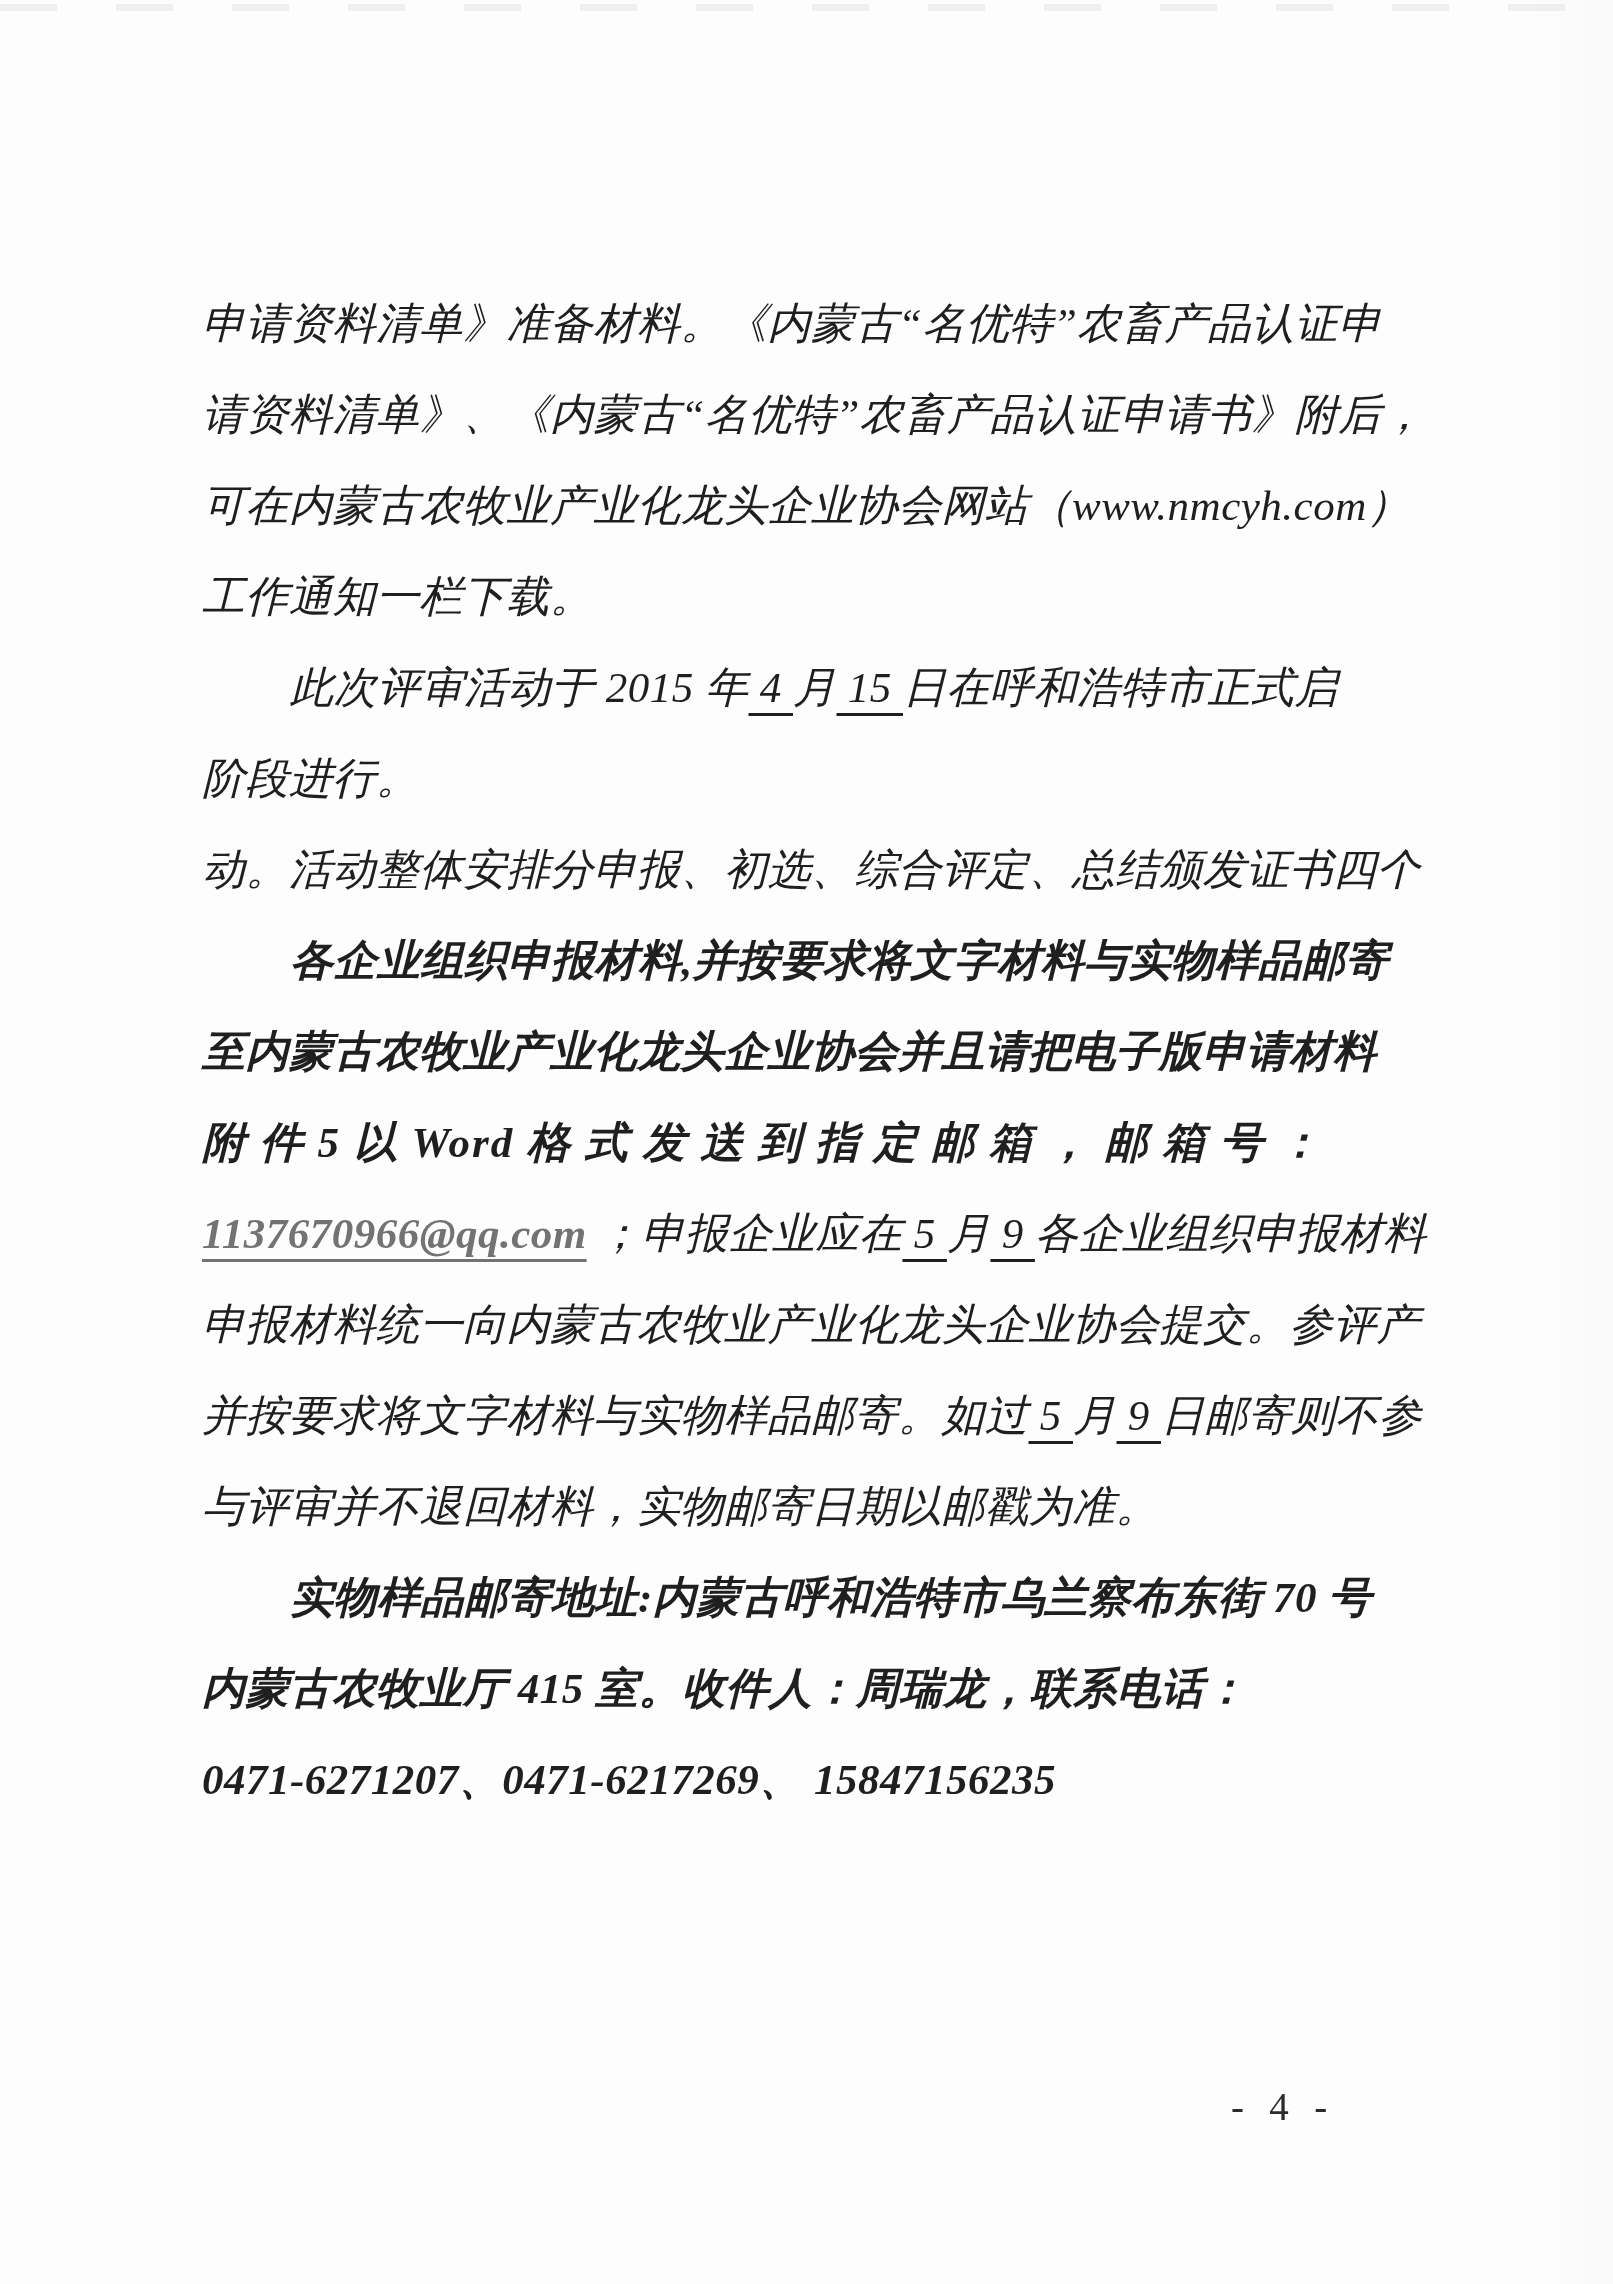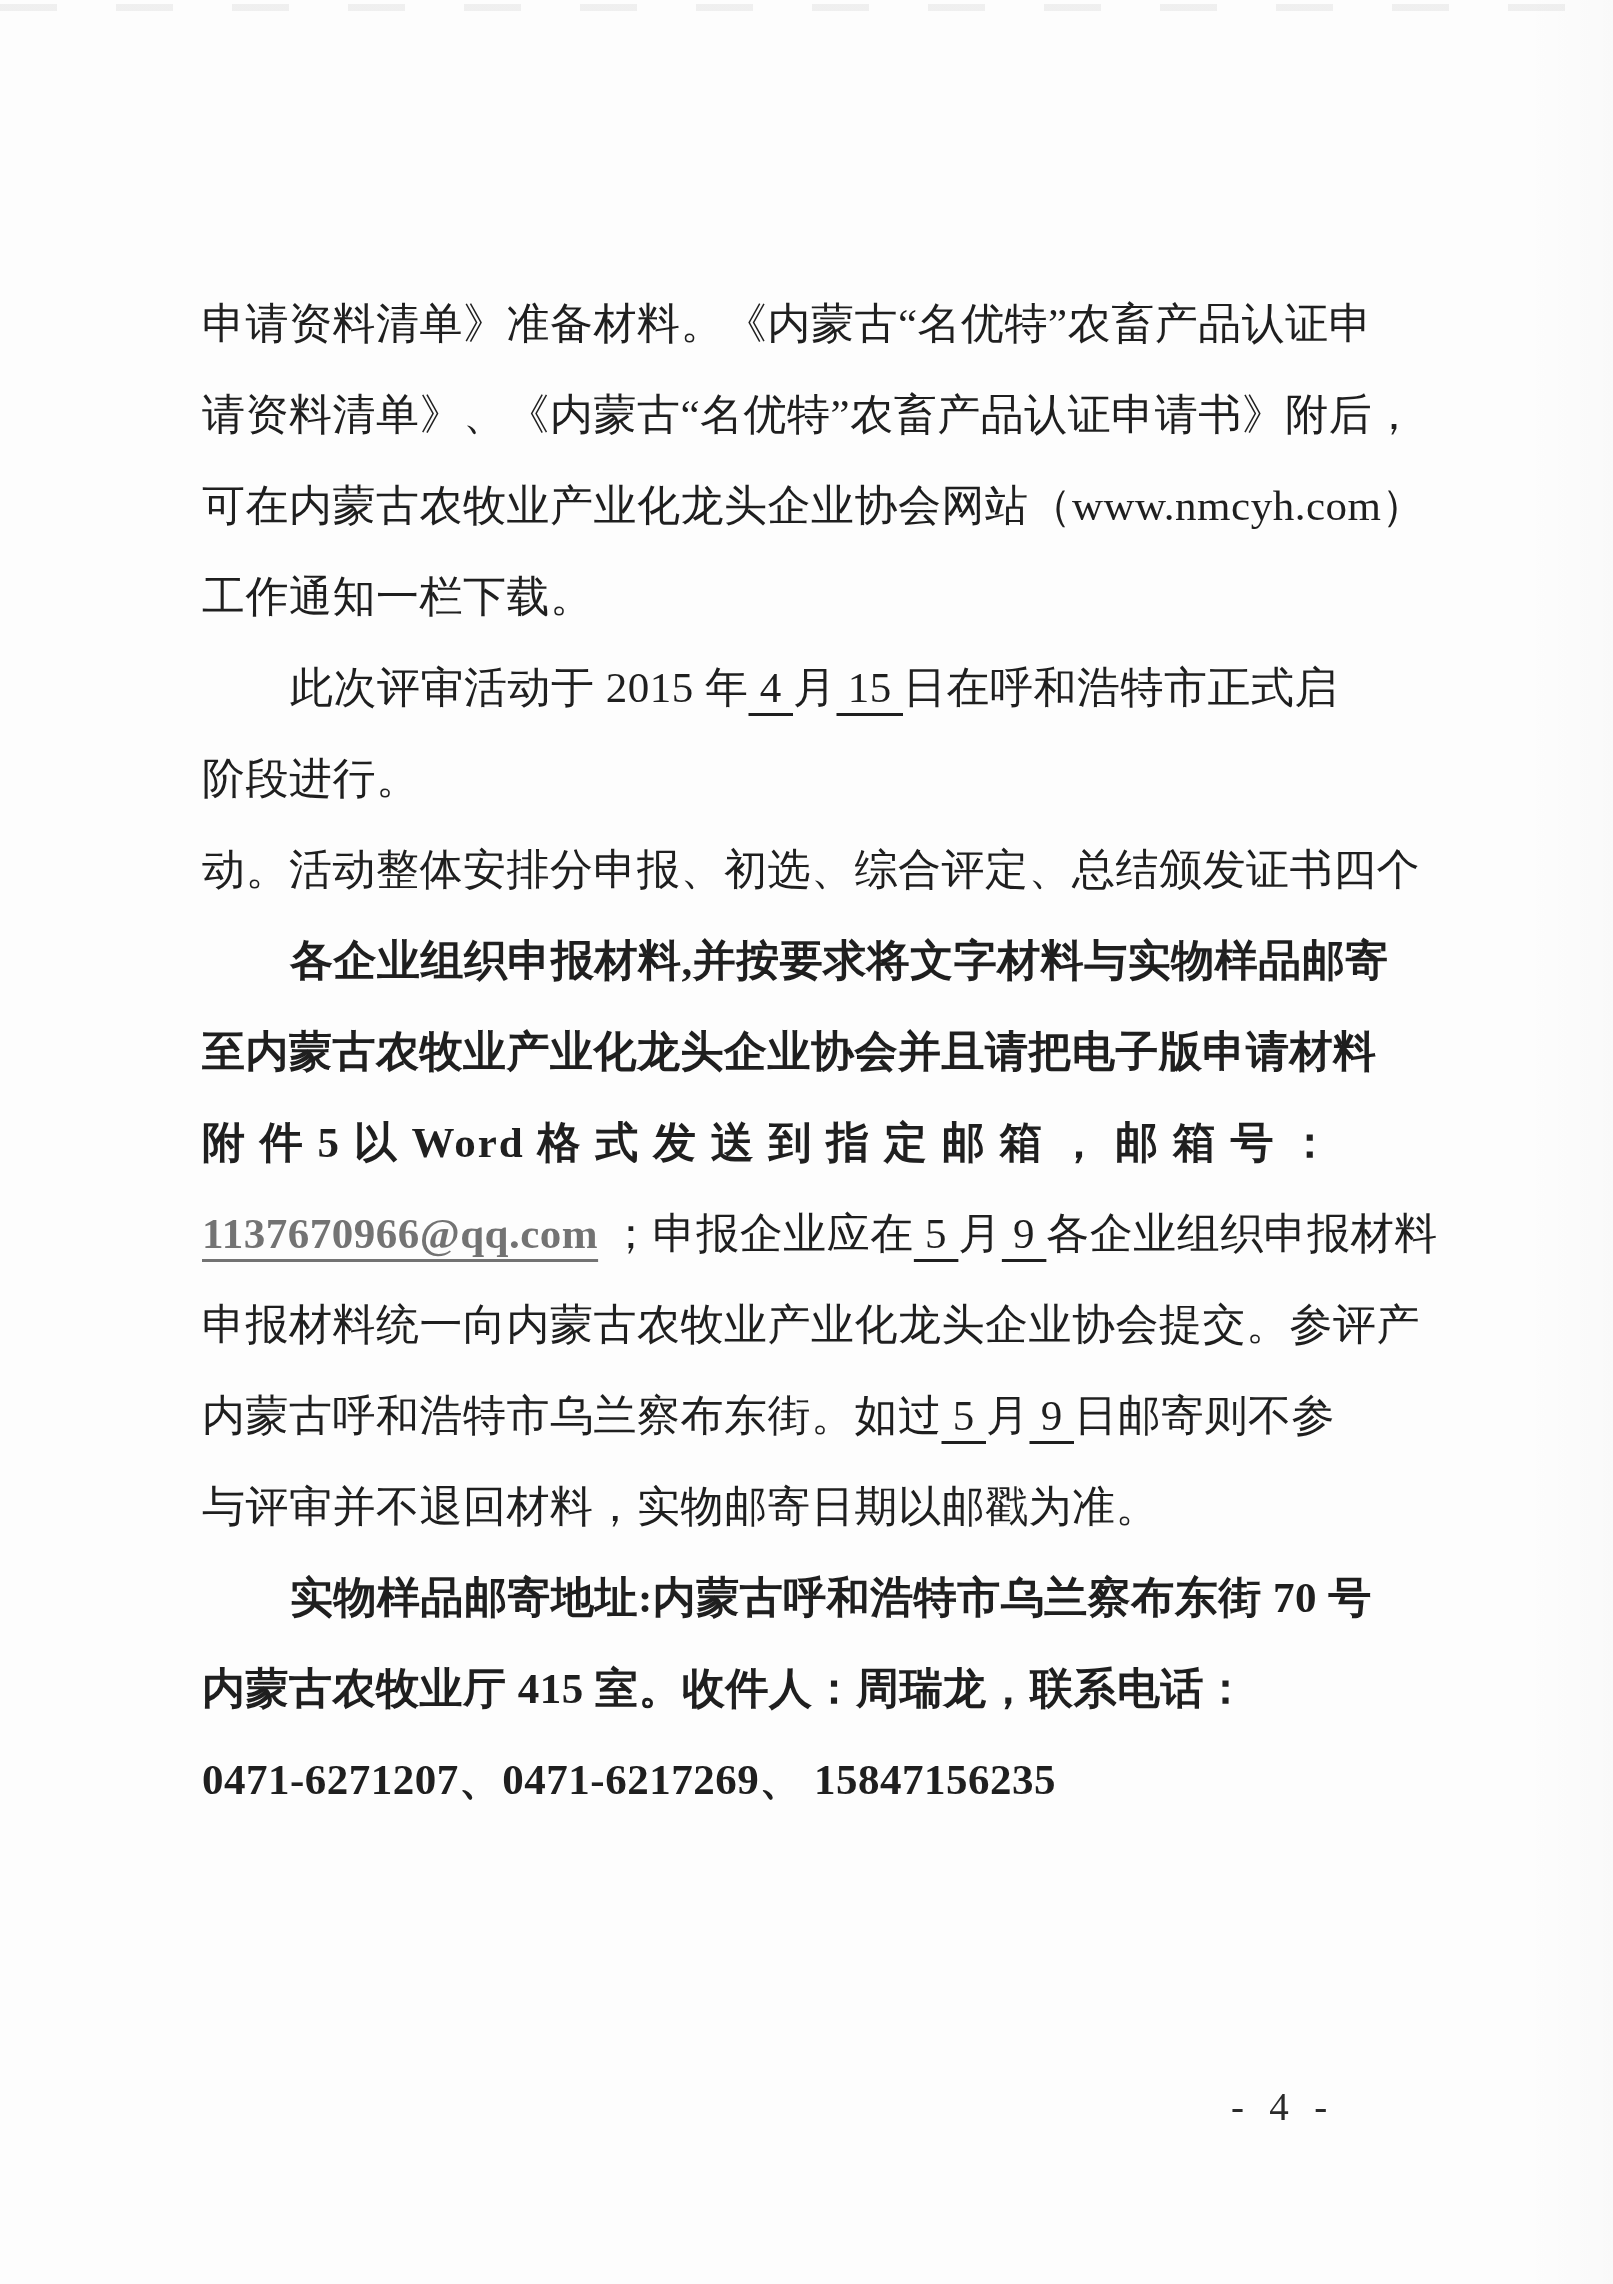--- a/index.html
+++ b/index.html
@@ -21,20 +21,21 @@
     background:linear-gradient(90deg,rgba(0,0,0,0) 0,rgba(0,0,0,0.015) 100%);
   }
   .doc-body{
     position:absolute;left:202px;top:278px;width:1191px;
   }
   .line{
     height:91px;line-height:91px;
     font-size:43px;
     white-space:pre;
     letter-spacing:0.5px;
+    font-style:italic;
   }
   .line.indent{padding-left:88px;}
   .line.bold{font-weight:bold;}
   .line.spread{letter-spacing:2px;}
   .seg{text-decoration:none;}
   .seg.u{
     text-decoration:underline;
     text-decoration-thickness:2.9px;
     text-underline-offset:10.8px;
     text-decoration-skip-ink:none;
@@ -65,21 +66,21 @@
     <div class="line"><span class="seg">可在内蒙古农牧业产业化龙头企业协会网站（www.nmcyh.com）</span></div>
     <div class="line"><span class="seg">工作通知一栏下载。</span></div>
     <div class="line indent"><span class="seg">此次评审活动于 2015 年</span><span class="seg u"> 4 </span><span class="seg">月</span><span class="seg u"> 15 </span><span class="seg">日在呼和浩特市正式启</span></div>
     <div class="line"><span class="seg">阶段进行。</span></div>
     <div class="line"><span class="seg">动。活动整体安排分申报、初选、综合评定、总结颁发证书四个</span></div>
     <div class="line indent bold"><span class="seg">各企业组织申报材料,并按要求将文字材料与实物样品邮寄</span></div>
     <div class="line bold"><span class="seg">至内蒙古农牧业产业化龙头企业协会并且请把电子版申请材料</span></div>
     <div class="line bold spread"><span class="seg">附 件 5 以 Word 格 式 发 送 到 指 定 邮 箱 ， 邮 箱 号 ：</span></div>
     <div class="line"><span class="seg link">1137670966@qq.com</span><span class="seg"> ；申报企业应在</span><span class="seg u"> 5 </span><span class="seg">月</span><span class="seg u"> 9 </span><span class="seg">各企业组织申报材料</span></div>
     <div class="line"><span class="seg">申报材料统一向内蒙古农牧业产业化龙头企业协会提交。参评产</span></div>
-    <div class="line"><span class="seg">内蒙古呼和浩特市乌兰察布东街。如过</span><span class="seg u"> 5 </span><span class="seg">月</span><span class="seg u"> 9 </span><span class="seg">日邮寄则不参</span></div>
+    <div class="line"><span class="seg">并按要求将文字材料与实物样品邮寄。如过</span><span class="seg u"> 5 </span><span class="seg">月</span><span class="seg u"> 9 </span><span class="seg">日邮寄则不参</span></div>
     <div class="line"><span class="seg">与评审并不退回材料，实物邮寄日期以邮戳为准。</span></div>
     <div class="line indent bold"><span class="seg">实物样品邮寄地址:内蒙古呼和浩特市乌兰察布东街 70 号</span></div>
     <div class="line bold"><span class="seg">内蒙古农牧业厅 415 室。收件人：周瑞龙，联系电话：</span></div>
     <div class="line bold"><span class="seg">0471-6271207、0471-6217269、 15847156235</span></div>
   </div>
 
 <div class="page-number">- 4 -</div>
 
 
 </body></html>

